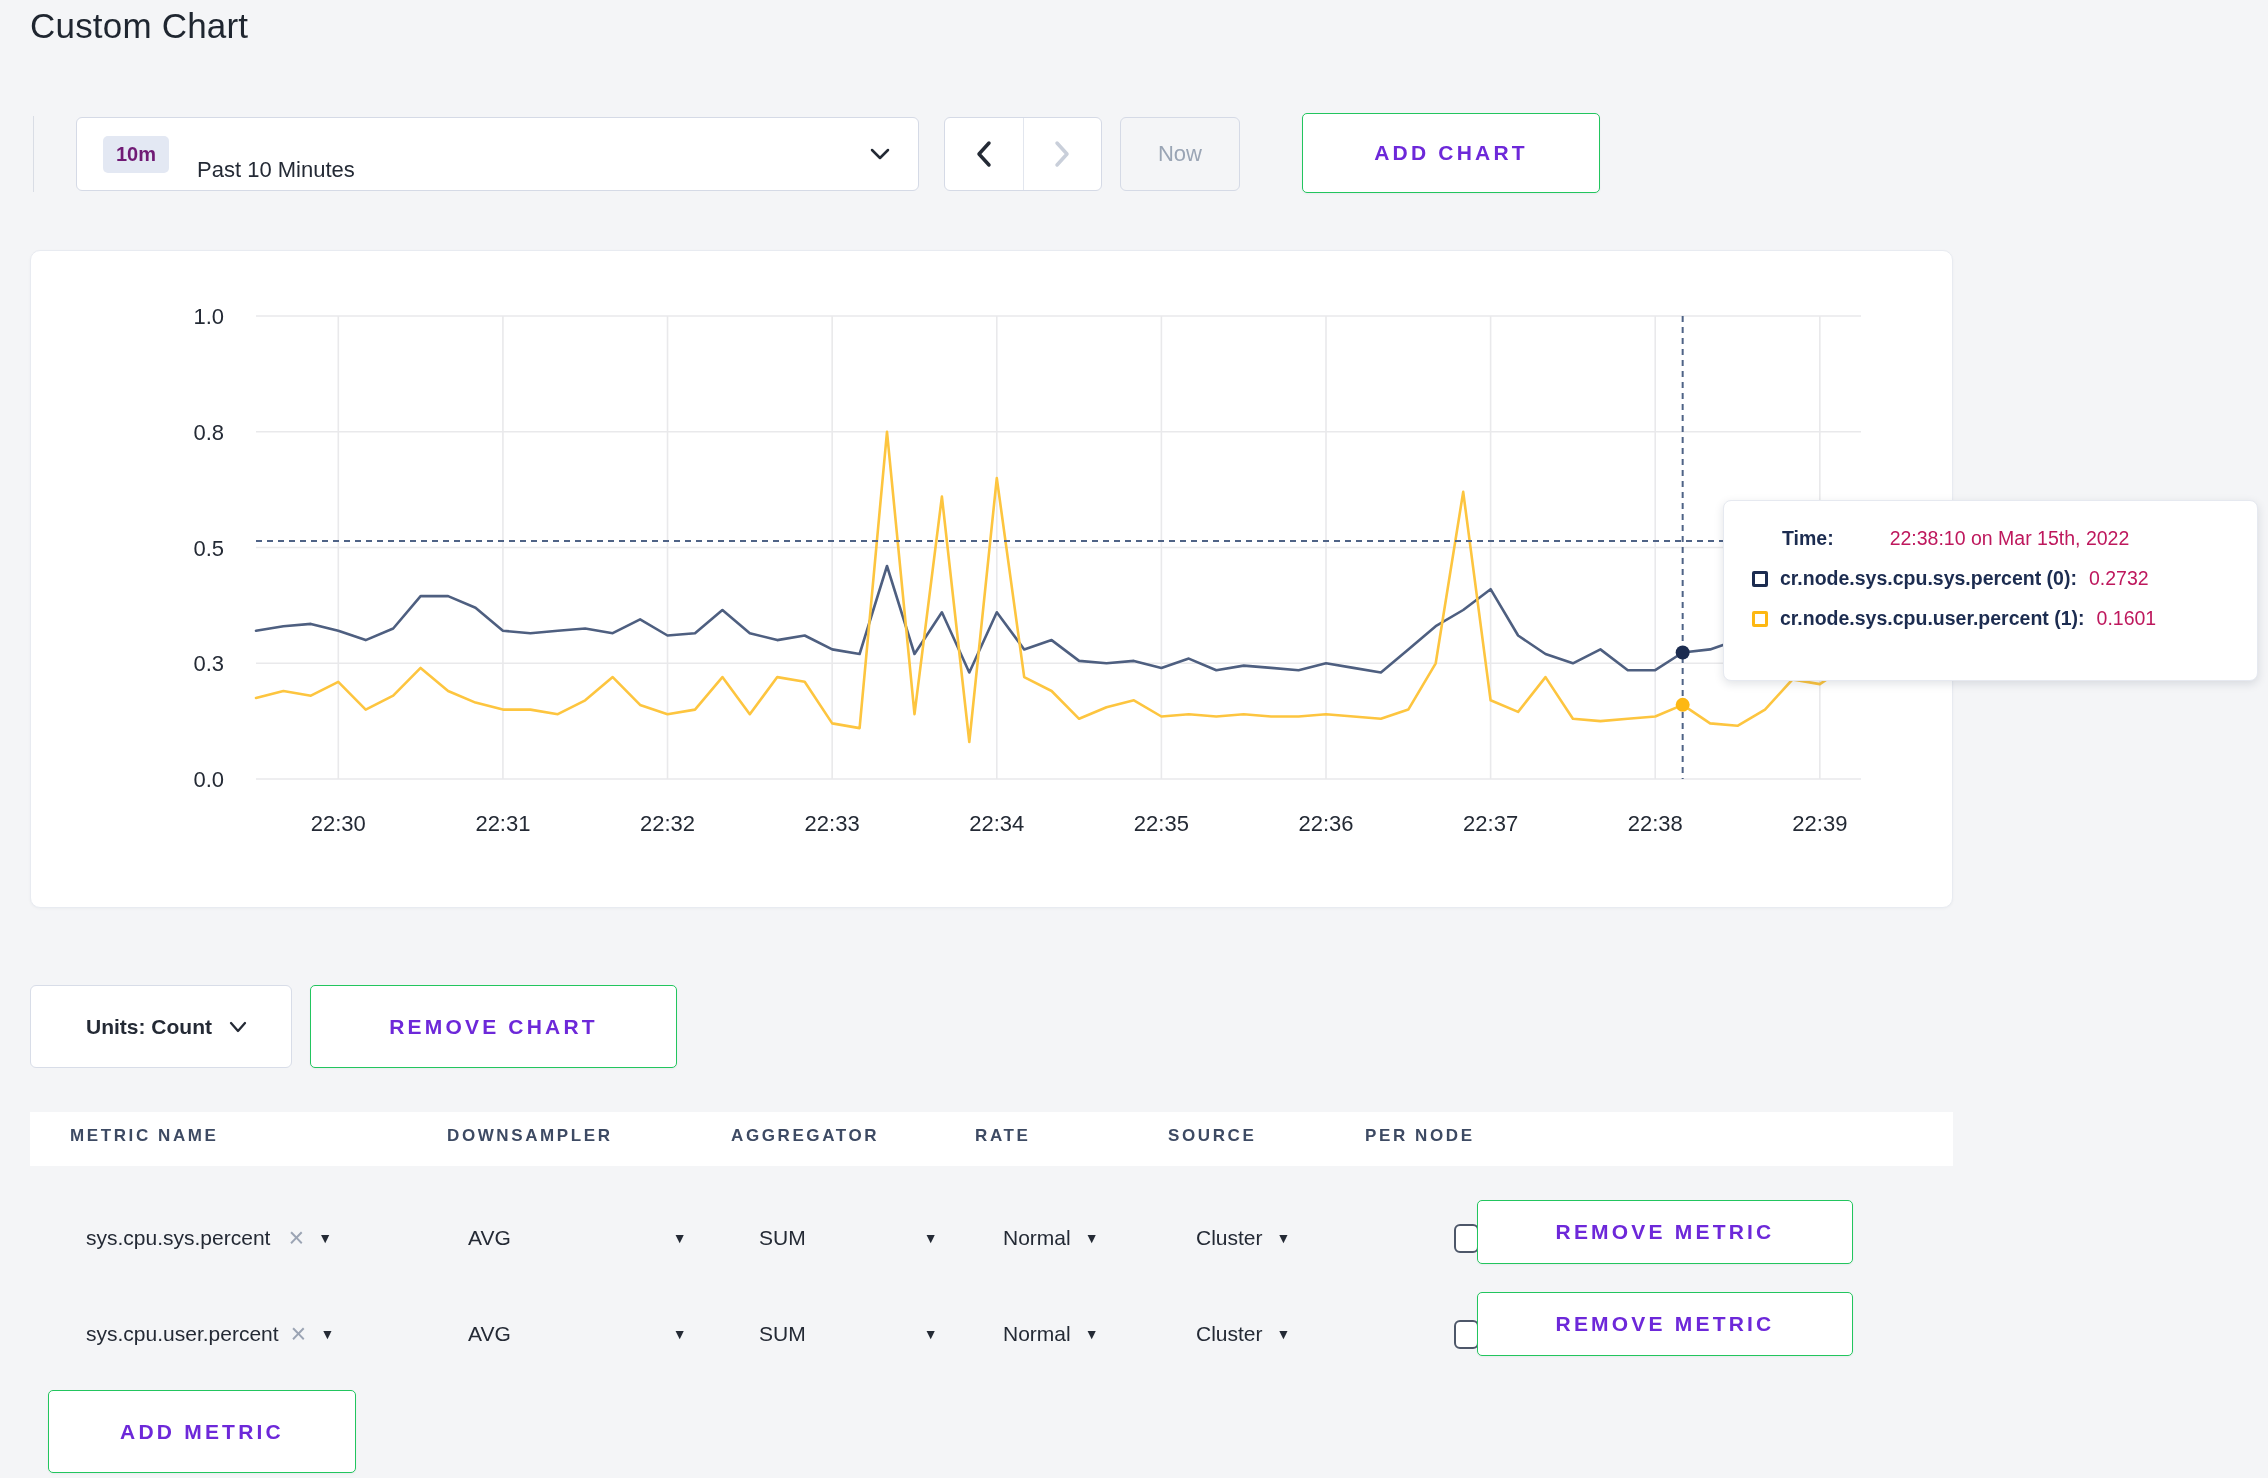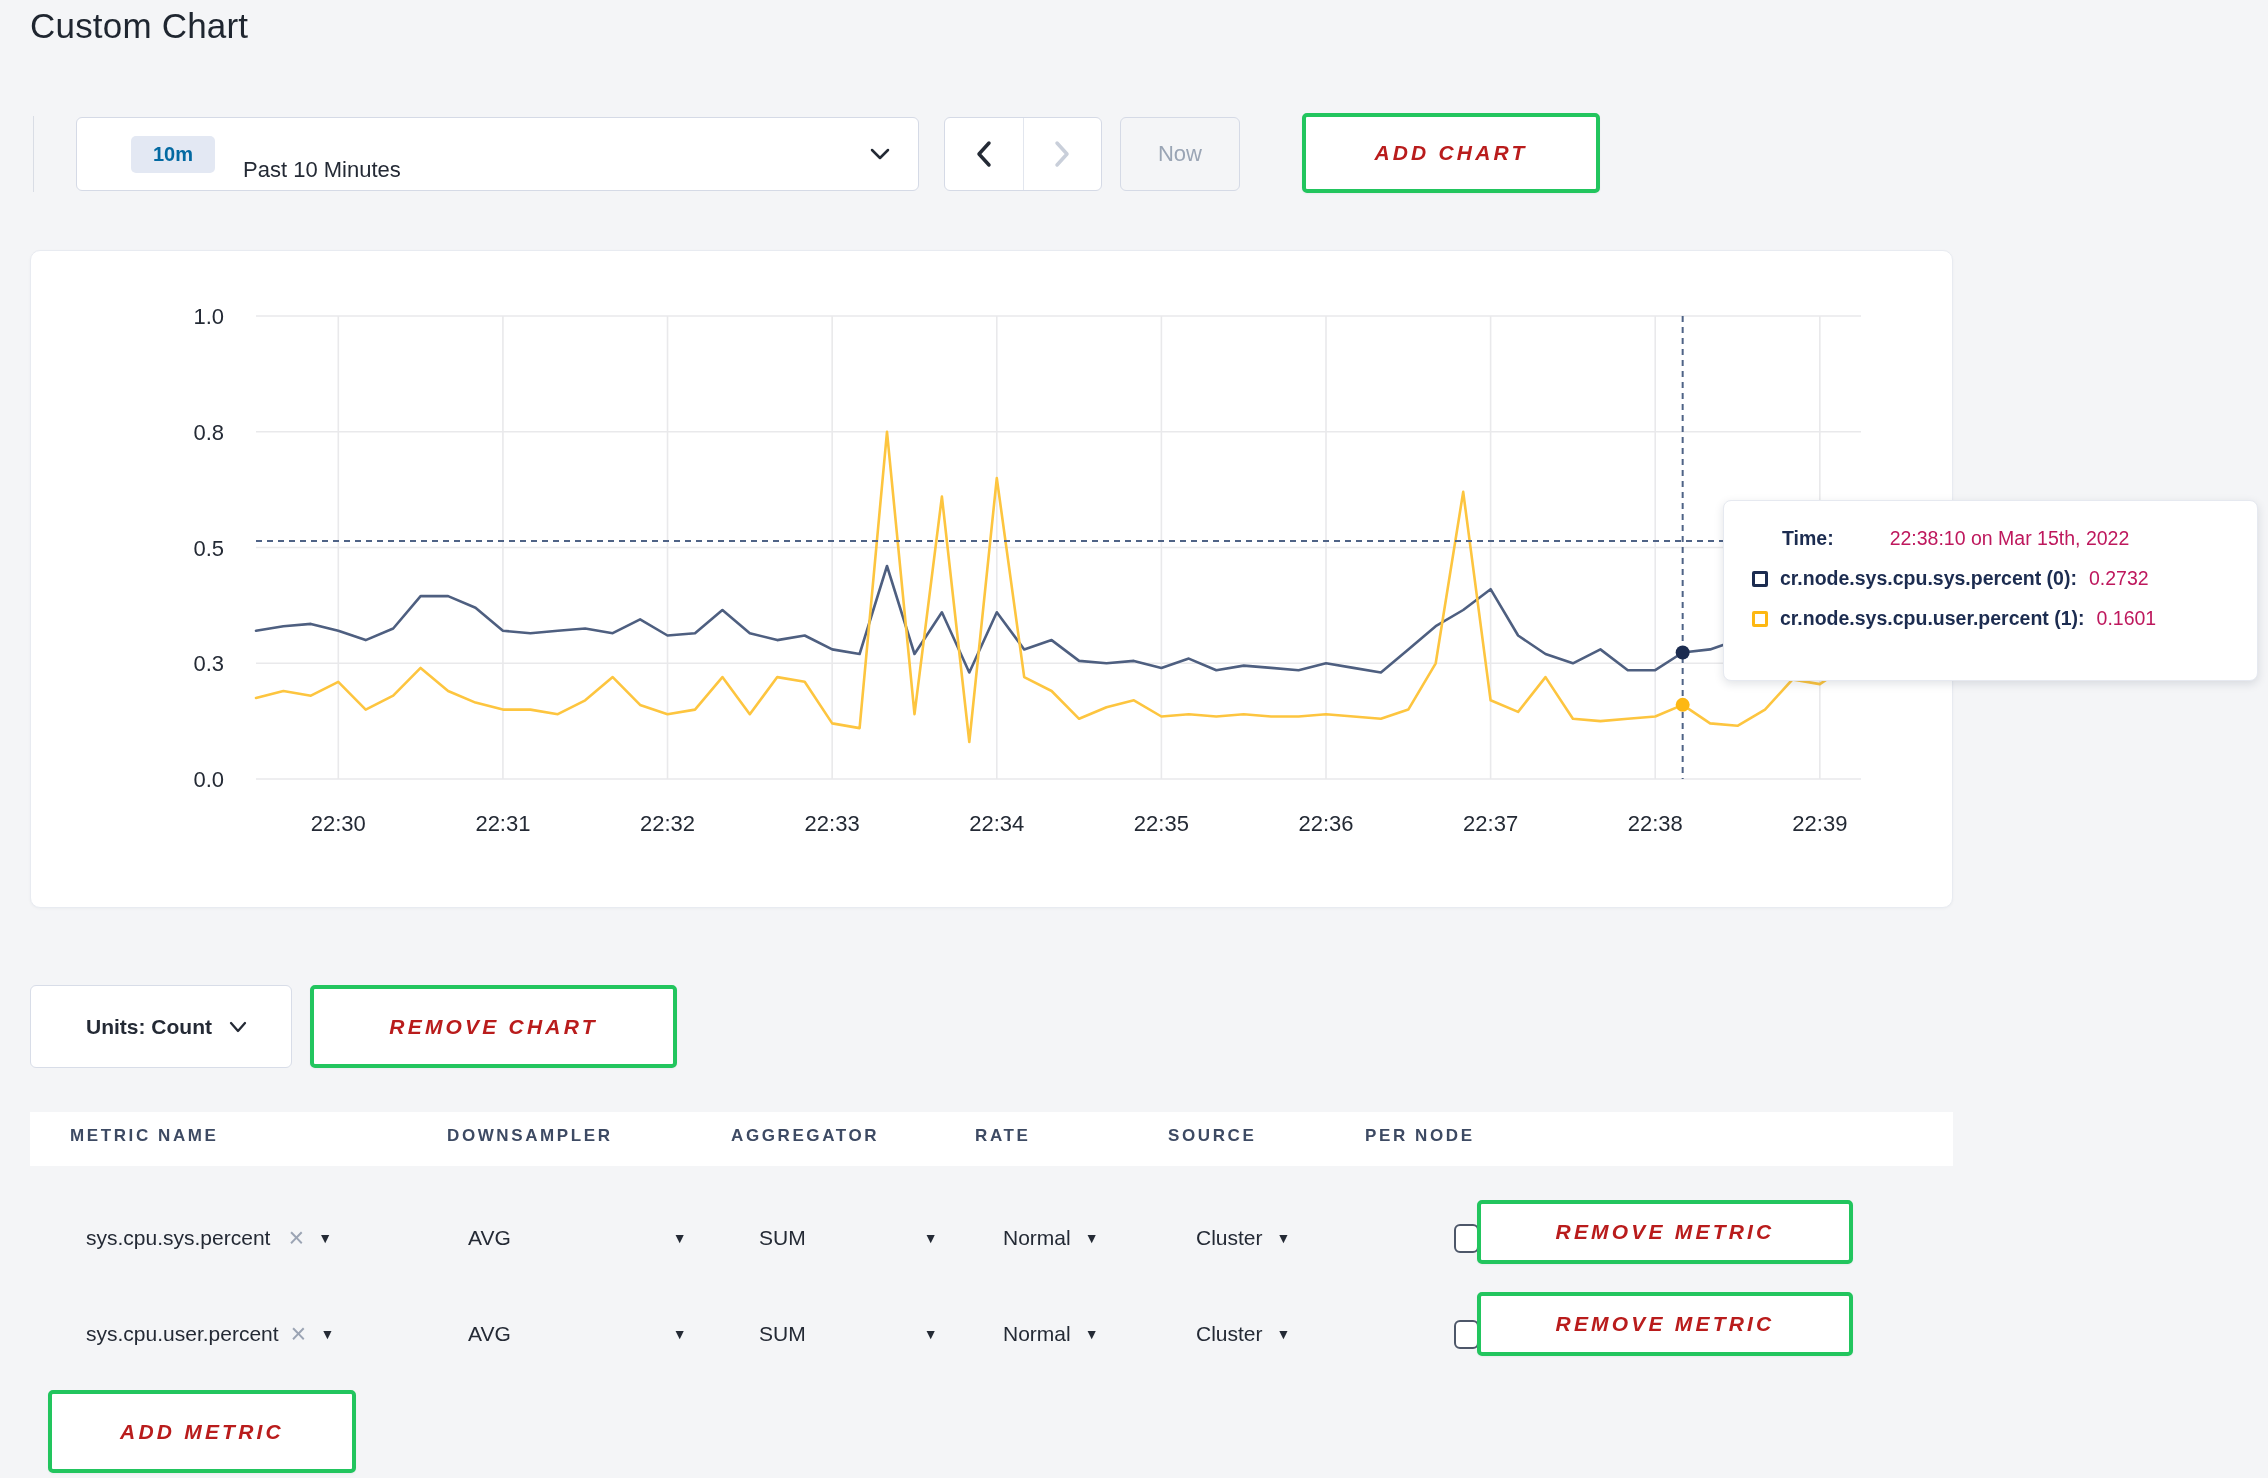--- a/index.html
+++ b/index.html
@@ -20,46 +20,45 @@
 
   
   .toolbar-divider { position:absolute; left:33px; top:116px; width:1px; height:76px; background:#d9dde5; }
 
   .time-select {
     position:absolute; left:76px; top:117px; width:843px; height:74px;
     background:#ffffff; border:1px solid #d5dae6; border-radius:6px;
     display:flex; align-items:center; padding:0 26px; cursor:pointer;
   }
   .range-badge {
-    background:#e3e8f3; border-radius:5px; padding:7px 22px;
-    font-size:20px; font-weight:bold; color:#0369a1;margin-left:28px;
+    background:#e3e8f3; border-radius:5px; padding:7px 13px;
+    font-size:20px; font-weight:bold; color:#701a75;
   }
   .range-label { margin-left:28px; font-size:22px; color:#242a35; flex:1;margin-top:31px; }
 
   .nav-arrows {
     position:absolute; left:944px; top:117px; width:158px; height:74px;
     background:#ffffff; border:1px solid #d5dae6; border-radius:6px;
     display:flex; overflow:hidden;
   }
   .nav-arrows .half { flex:1; display:flex; align-items:center; justify-content:center; cursor:pointer; }
   .nav-arrows .half:first-child { border-right:1px solid #e2e6ee; }
 
   .now-button {
     position:absolute; left:1120px; top:117px; width:120px; height:74px;
     border:1px solid #d5dae6; border-radius:6px; background:transparent;
     font-size:22px; color:#9aa5b5; display:flex; align-items:center; justify-content:center;
     font-family:"Liberation Sans", sans-serif;
   }
   .btn-outline-blue {
-    background:#ffffff; border:4px solid #22c55e; border-radius:5px;
-    color:#b91c1c; font-weight:600; letter-spacing:3.2px; font-size:21px;
+    background:#ffffff; border:1px solid #22c55e; border-radius:5px;
+    color:#6d28d9; font-weight:600; letter-spacing:3.2px; font-size:21px;
     display:flex; align-items:center; justify-content:center; cursor:pointer;
     font-family:"Liberation Sans", sans-serif;
     box-shadow:0 1px 2px rgba(40,50,80,.05);
-    font-style:italic;
   }
   .add-chart-button { position:absolute; left:1302px; top:113px; width:298px; height:80px; }
 
   
   .chart-card {
     position:absolute; left:30px; top:250px; width:1923px; height:658px;
     background:#ffffff; border:1px solid #e8ebf1; border-radius:10px;
     box-shadow:0 1px 3px rgba(30,40,70,.04);
   }
   .chart-card svg { display:block; }

